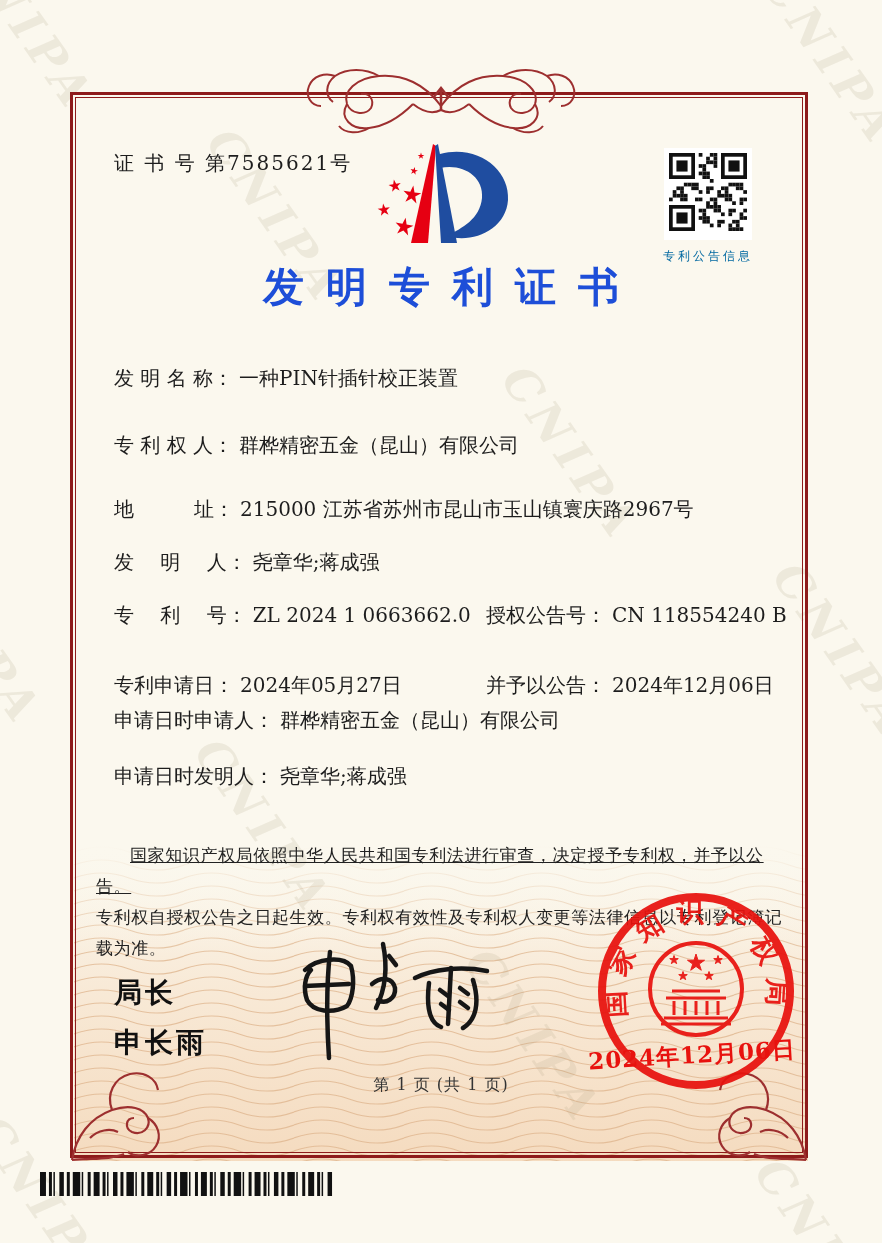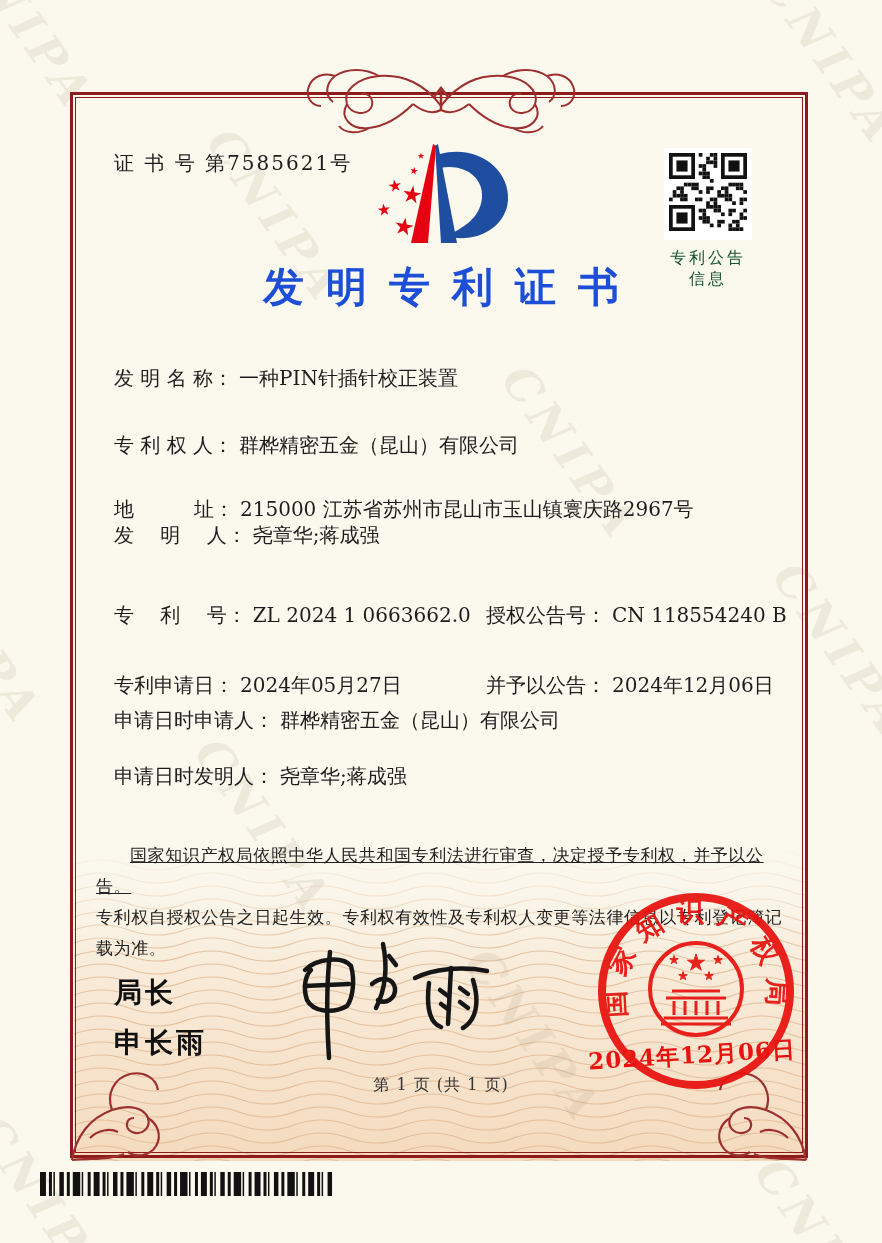--- a/index.html
+++ b/index.html
@@ -31,21 +31,21 @@
     position:absolute; z-index:3; left:70px; top:92px; width:738px; height:1066px;
     border:3px solid #8e1b1b; box-sizing:border-box; pointer-events:none;
   }
   .frame .inner{position:absolute; left:2px; top:2px; right:2px; bottom:2px; border:1px solid #8e1b1b;}
   .ornament{position:absolute; z-index:3; pointer-events:none;}
   
   .cert-no{position:absolute; z-index:4; left:114px; top:150px; font-size:20px; letter-spacing:2px; color:#1d1d1d;}
   .logo{position:absolute; z-index:4; left:364px; top:138px;}
   .qr-wrap{position:absolute; z-index:4; left:662px; top:148px; width:92px; text-align:center;}
   .qr-box{background:#fff; padding:5px; display:inline-block;}
-  .qr-label{margin-top:8px; font-size:16px; letter-spacing:3px; color:#14532d;}
+  .qr-label{margin-top:8px; font-size:12px; letter-spacing:3px; color:#0369a1;}
   .doc-title{
     position:absolute; z-index:4; left:0; width:882px; top:260px; text-align:center;
     font-size:41px; font-weight:700; letter-spacing:22px; text-indent:22px; color:#1d4ed8;
   }
   
   .fieldrow{position:absolute; z-index:4; left:114px; font-size:20px; color:#1d1d1d; white-space:nowrap;}
   .flabel{color:#1d1d1d;}
   .fvalue{margin-left:6px; color:#1d1d1d;}
   .col2{position:absolute; left:372px; top:0; white-space:nowrap;}
   
@@ -281,21 +281,21 @@
 
   <div class="fieldrow" style="top:365px;">
     <span class="flabel">发 明 名 称：</span><span class="fvalue">一种PIN针插针校正装置</span>
   </div>
   <div class="fieldrow" style="top:432px;">
     <span class="flabel">专 利 权 人：</span><span class="fvalue">群桦精密五金（昆山）有限公司</span>
   </div>
   <div class="fieldrow" style="top:496px;">
     <span class="flabel">地　　　址：</span><span class="fvalue">215000 江苏省苏州市昆山市玉山镇寰庆路2967号</span>
   </div>
-  <div class="fieldrow" style="top:522px;">
+  <div class="fieldrow" style="top:549px;">
     <span class="flabel">发　 明　 人：</span><span class="fvalue">尧章华;蒋成强</span>
   </div>
   <div class="fieldrow" style="top:602px;">
     <span class="flabel">专　 利　 号：</span><span class="fvalue">ZL 2024 1 0663662.0</span>
     <span class="col2">
       <span class="flabel">授权公告号：</span><span class="fvalue">CN 118554240 B</span>
     </span>
   </div>
   <div class="fieldrow" style="top:672px;">
     <span class="flabel">专利申请日：</span><span class="fvalue">2024年05月27日</span>

